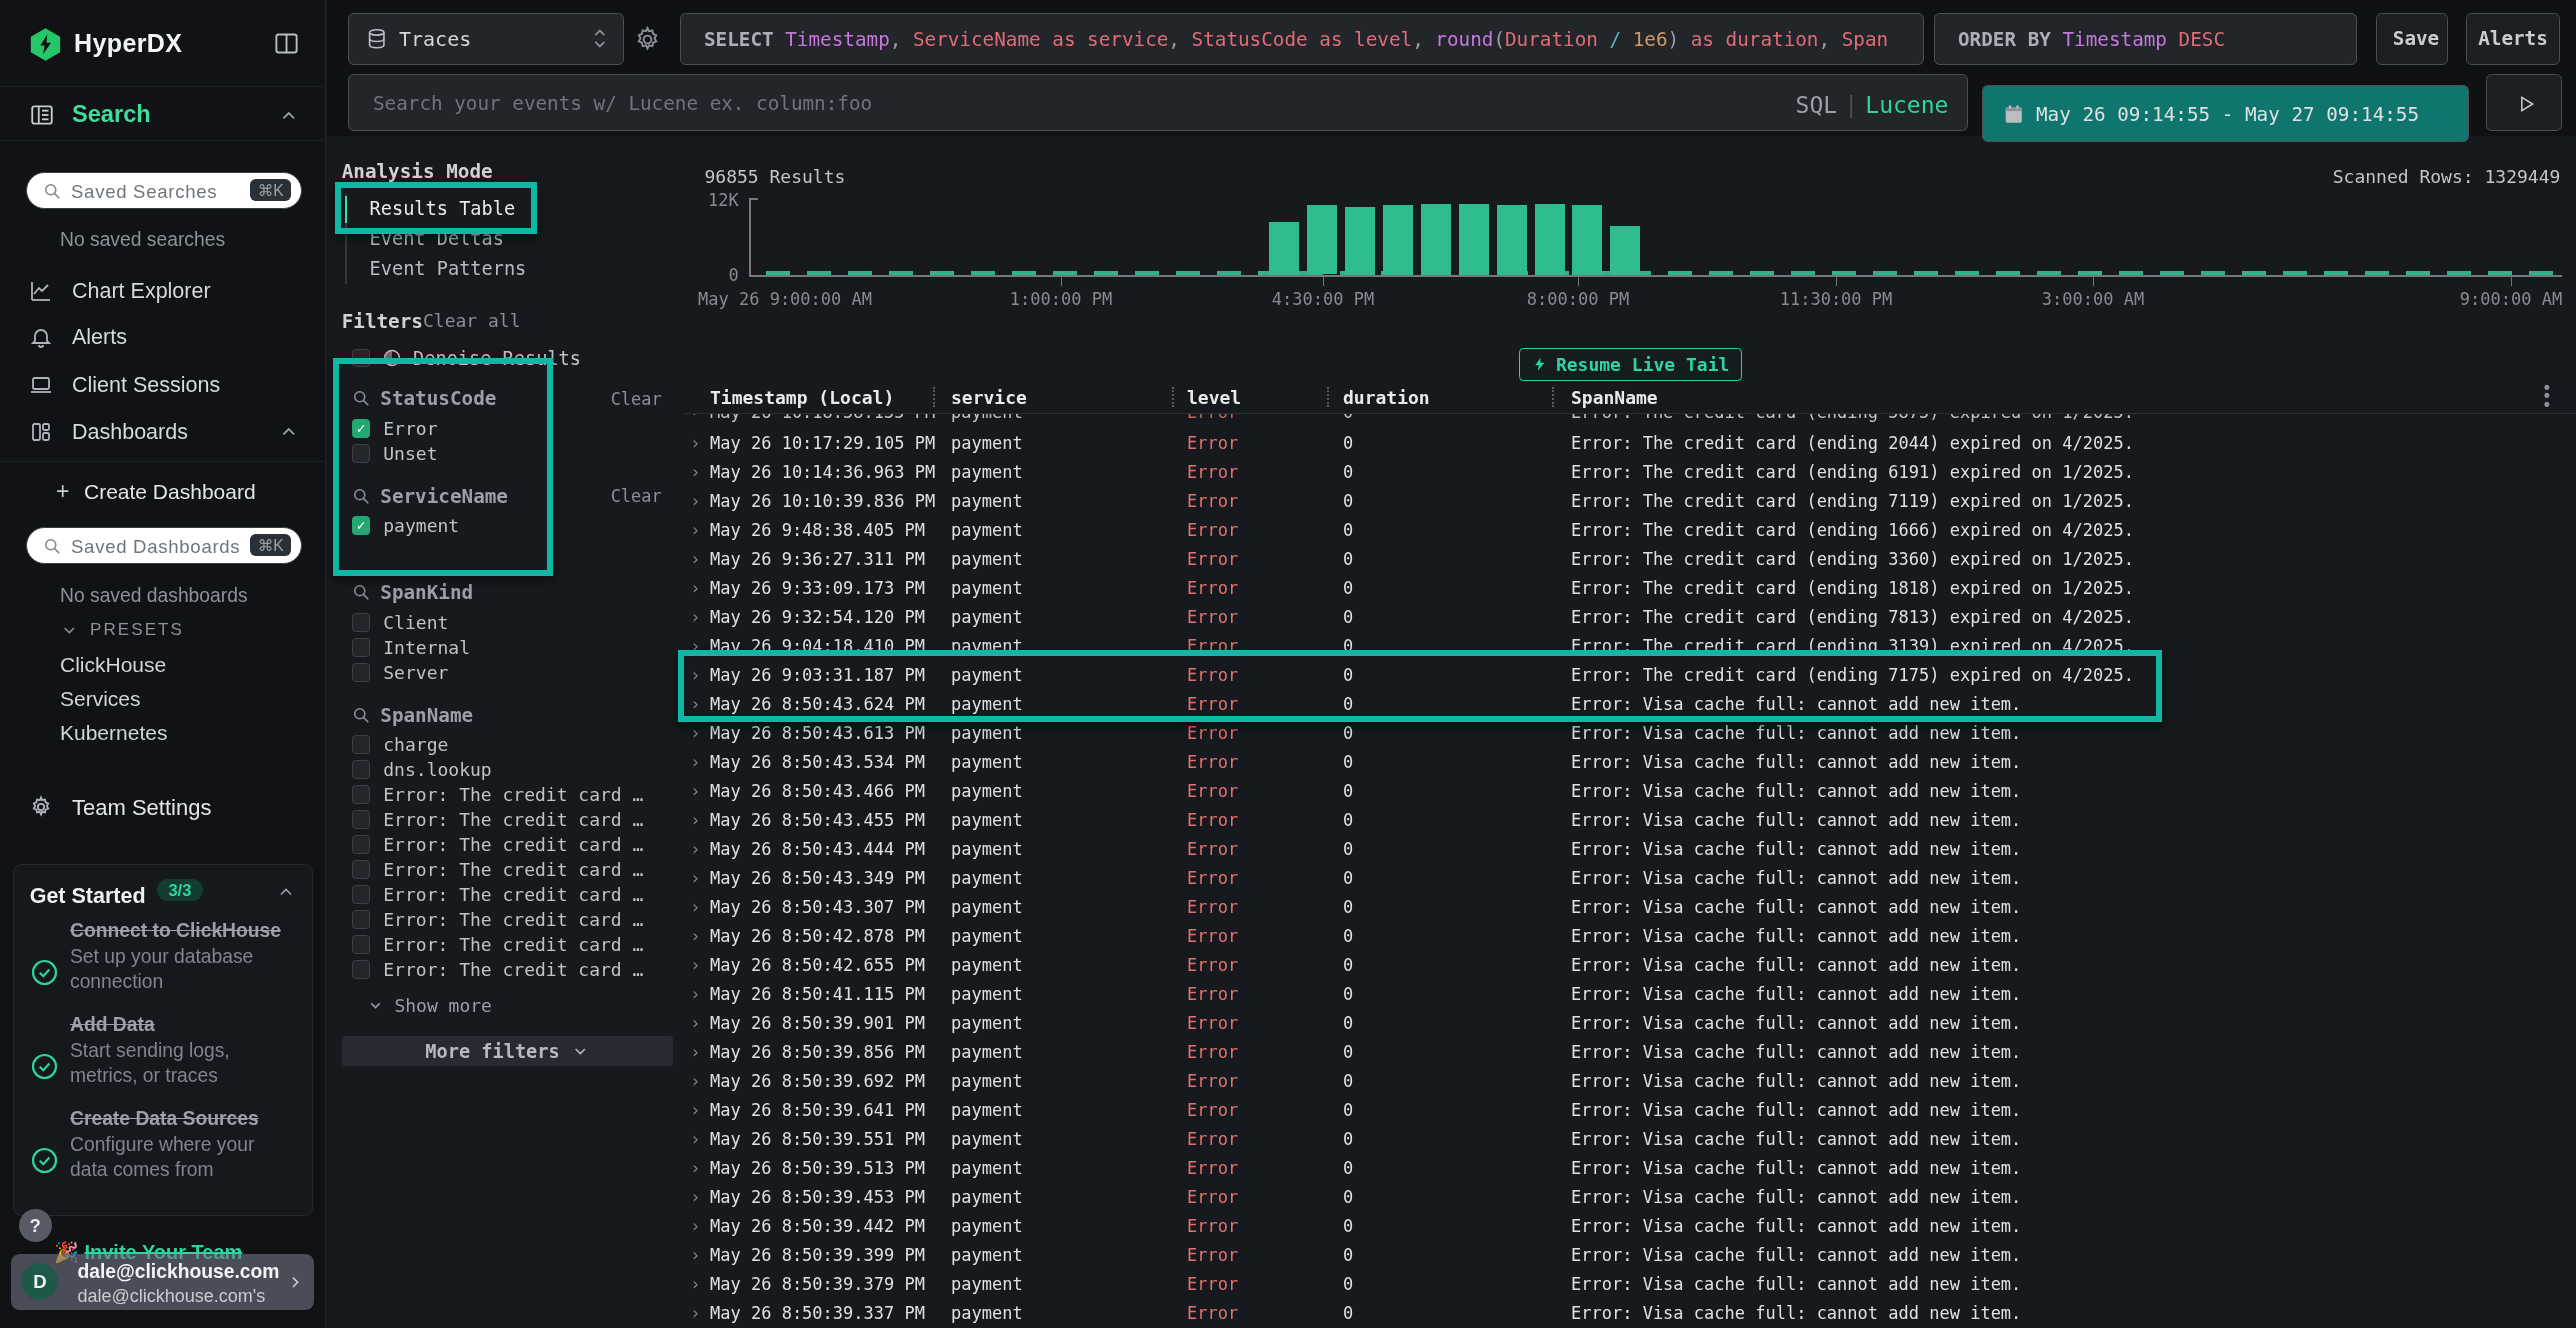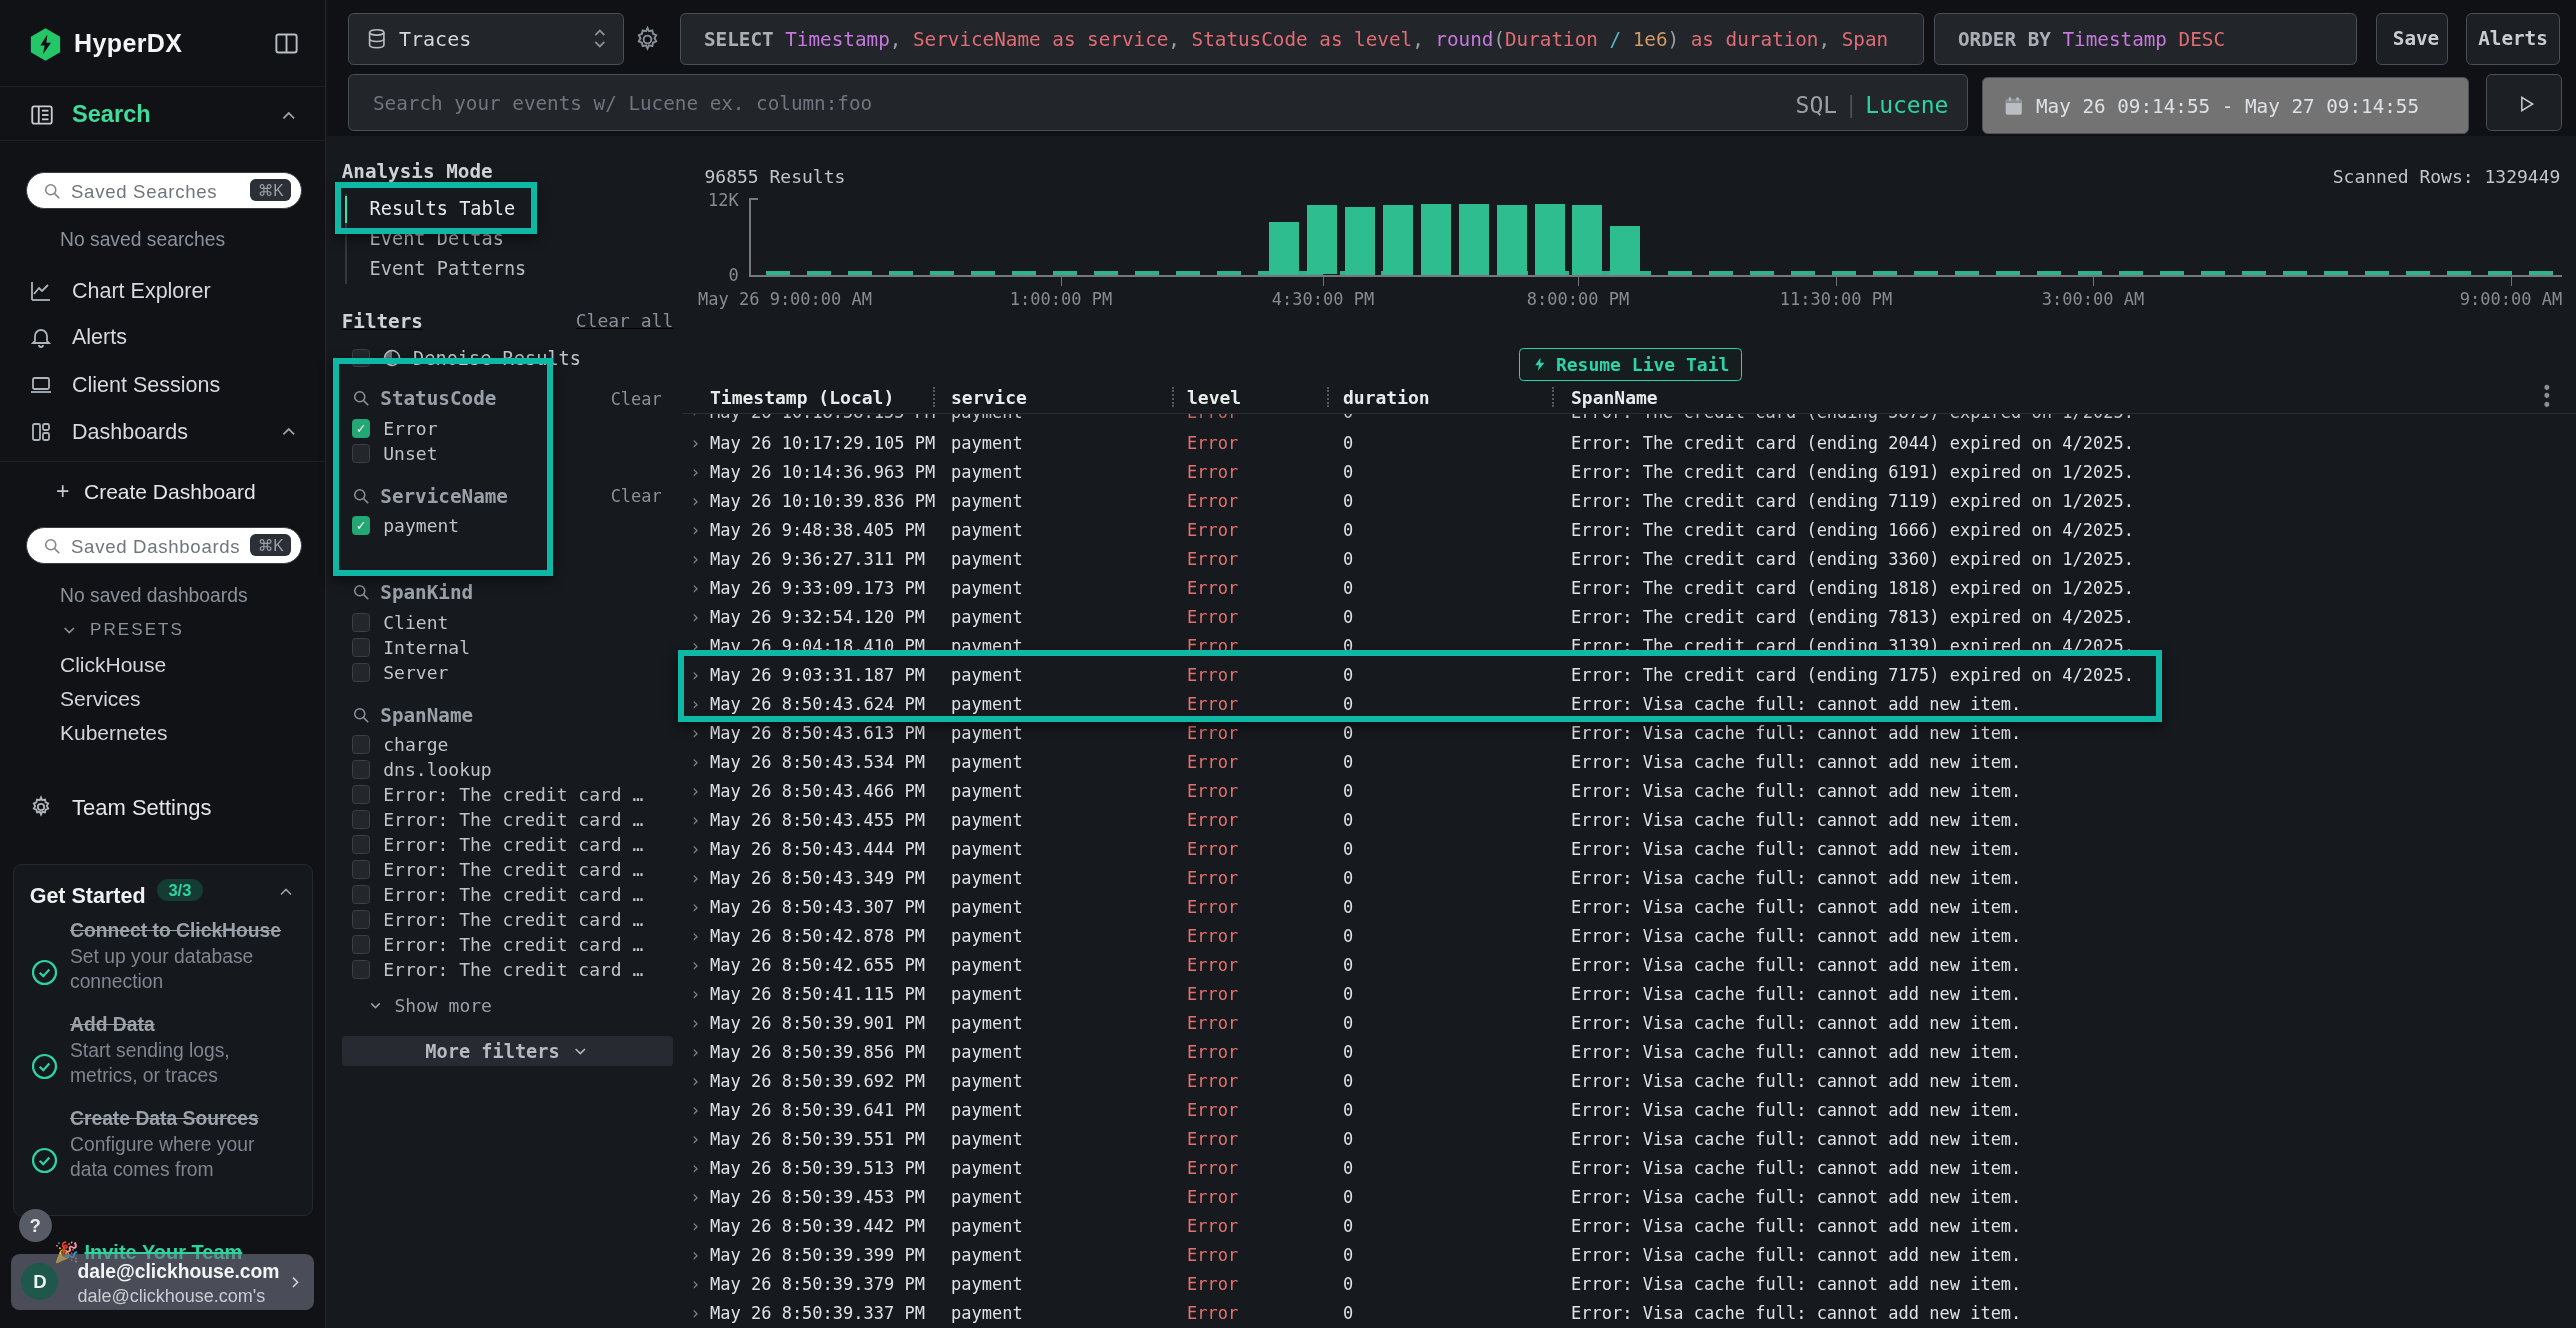--- a/index.html
+++ b/index.html
@@ -71,34 +71,34 @@
   .tb-btn { position:absolute; top:13px; height:52px; background:#1c1f23; border:1.4px solid #4b5056; border-radius:5.7px; font-size:19.3px; font-weight:bold; color:#c9cdd2; text-align:center; font-family:"DejaVu Sans Mono", monospace; }
   .save-btn { left:2049px; width:72px; line-height:49px;padding-left:8px; }
   .alerts-btn { left:2139px; width:94px; line-height:49px; }
   .tok-kw{color:#aab0b6;font-weight:bold} .tok-col{color:#c678dd} .tok-field{color:#e06c75}
   .tok-fn{color:#c678dd} .tok-op{color:#56b6c2} .tok-num{color:#d19a66} .tok-p{color:#9aa0a8}
 
   .search2-box { left:21px; top:74px; width:1620px; height:57px; }
   .search2-box .ph { position:absolute; left:24px; top:16.5px; font-size:19.3px; color:#70767e; }
   .lang-toggle { position:absolute; right:18.6px; top:16.5px; font-size:23px; }
   .lang-toggle .sql { color:#9aa0a6; } .lang-toggle .sep { color:#4b5056; padding:0 7.2px; } .lang-toggle .lucene { color:#2dd49f; }
-  .date-box { left:1655px; top:77px; width:487px; height:57px; background:#737373; }
+  .date-box { left:1655px; top:85px; width:487px; height:57px; background:#0f766e; }
   .date-box .cal { position:absolute; left:20px; top:17px; color:#b9bec5; }
   .date-box .dr { position:absolute; left:53px; top:16.5px; font-size:19.3px; color:#dfe2e5; }
   .play-btn { left:2159px; top:74px; width:76px; height:57px; background:#1c1f23; }
   .play-btn svg { position:absolute; left:29px; top:18.6px; color:#c9cdd2; }
 
   
   #filters { position:absolute; left:336px; top:143px; width:343px; height:1185px; font-family:"DejaVu Sans Mono", monospace; }
   .f-title { font-size:19.3px; font-weight:bold; color:#cfd3d7; margin:17px 0 11.4px 5.7px; }
   .mode-list { position:relative; border-left:2.1px solid #33383e; margin-left:8.6px; }
   .mode-item { position:relative; height:30px; line-height:30px; padding-left:23px; font-size:18.6px; color:#b7bcc2; }
   .mode-item.active { color:#e7e9eb; }
   .mode-item.active::before { content:""; position:absolute; left:-2.1px; top:1.4px; bottom:1.4px; width:2.9px; background:#2ee6a7; }
-  .filters-hdr { display:flex; justify-content:space-between; margin:26px 5.7px 4.3px 5.7px;text-decoration:underline; }
+  .filters-hdr { display:flex; margin:26px 5.7px 4.3px 5.7px; }
   .filters-hdr .fl { font-size:19.3px; font-weight:bold; color:#cfd3d7; }
   .filters-hdr .ca { font-size:18px; color:#8a9097; }
   .denoise-row { display:flex; align-items:center; gap:11.4px; margin:14.3px 0 7.2px 15.7px; }
   .denoise-row .dn-label { font-size:18.6px; color:#c0c5ca; }
   .cbx { width:18.6px; height:18.6px; border-radius:3.6px; background:#23262b; border:1.4px solid #3b4047; flex:0 0 auto; }
   .cbx.on { background:#23a874; border-color:#23a874; color:#fff; font-size:14.3px; font-weight:bold; text-align:center; line-height:17px; }
   .grp { margin-left:15.7px; margin-right:7.2px; }
   .grp-hdr { display:flex; align-items:center; gap:10px; margin-top:18.6px; margin-bottom:5.7px; }
   .grp-hdr .g-name { font-size:19.3px; font-weight:bold; color:#9aa0a8; }
   .grp-hdr .g-clear { margin-left:auto; font-size:17px; color:#8a9097; padding-right:10px; }

